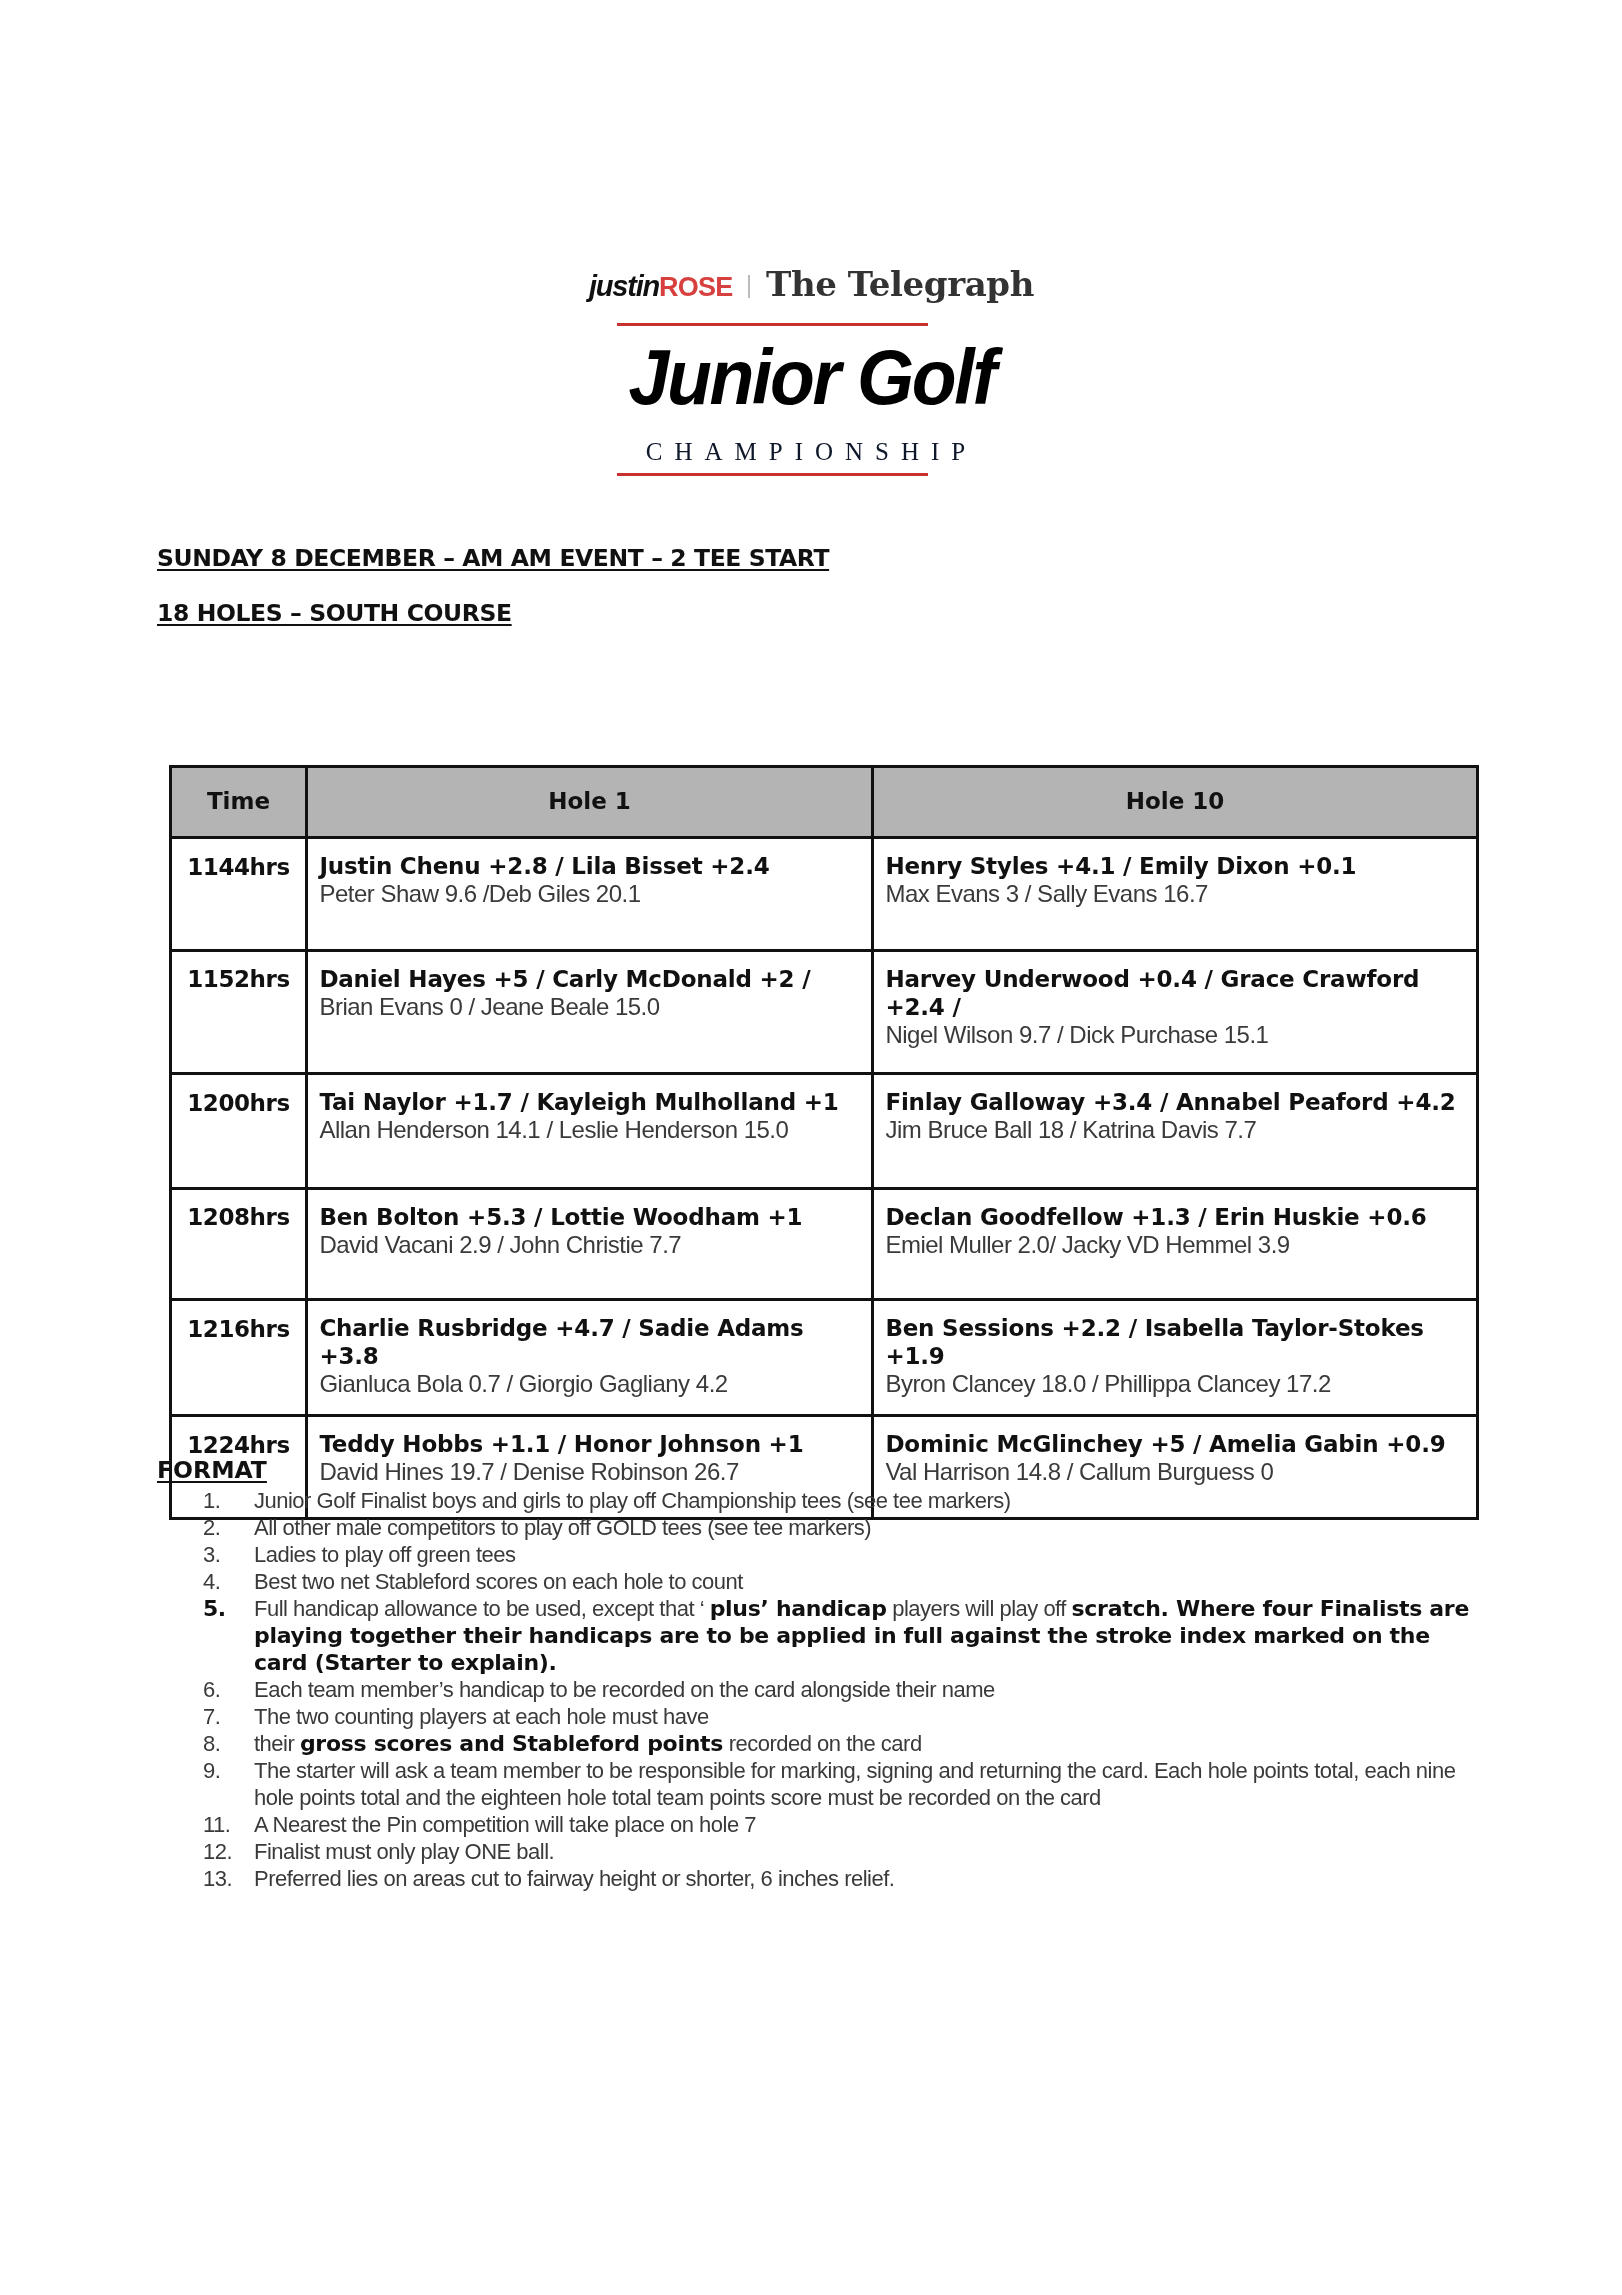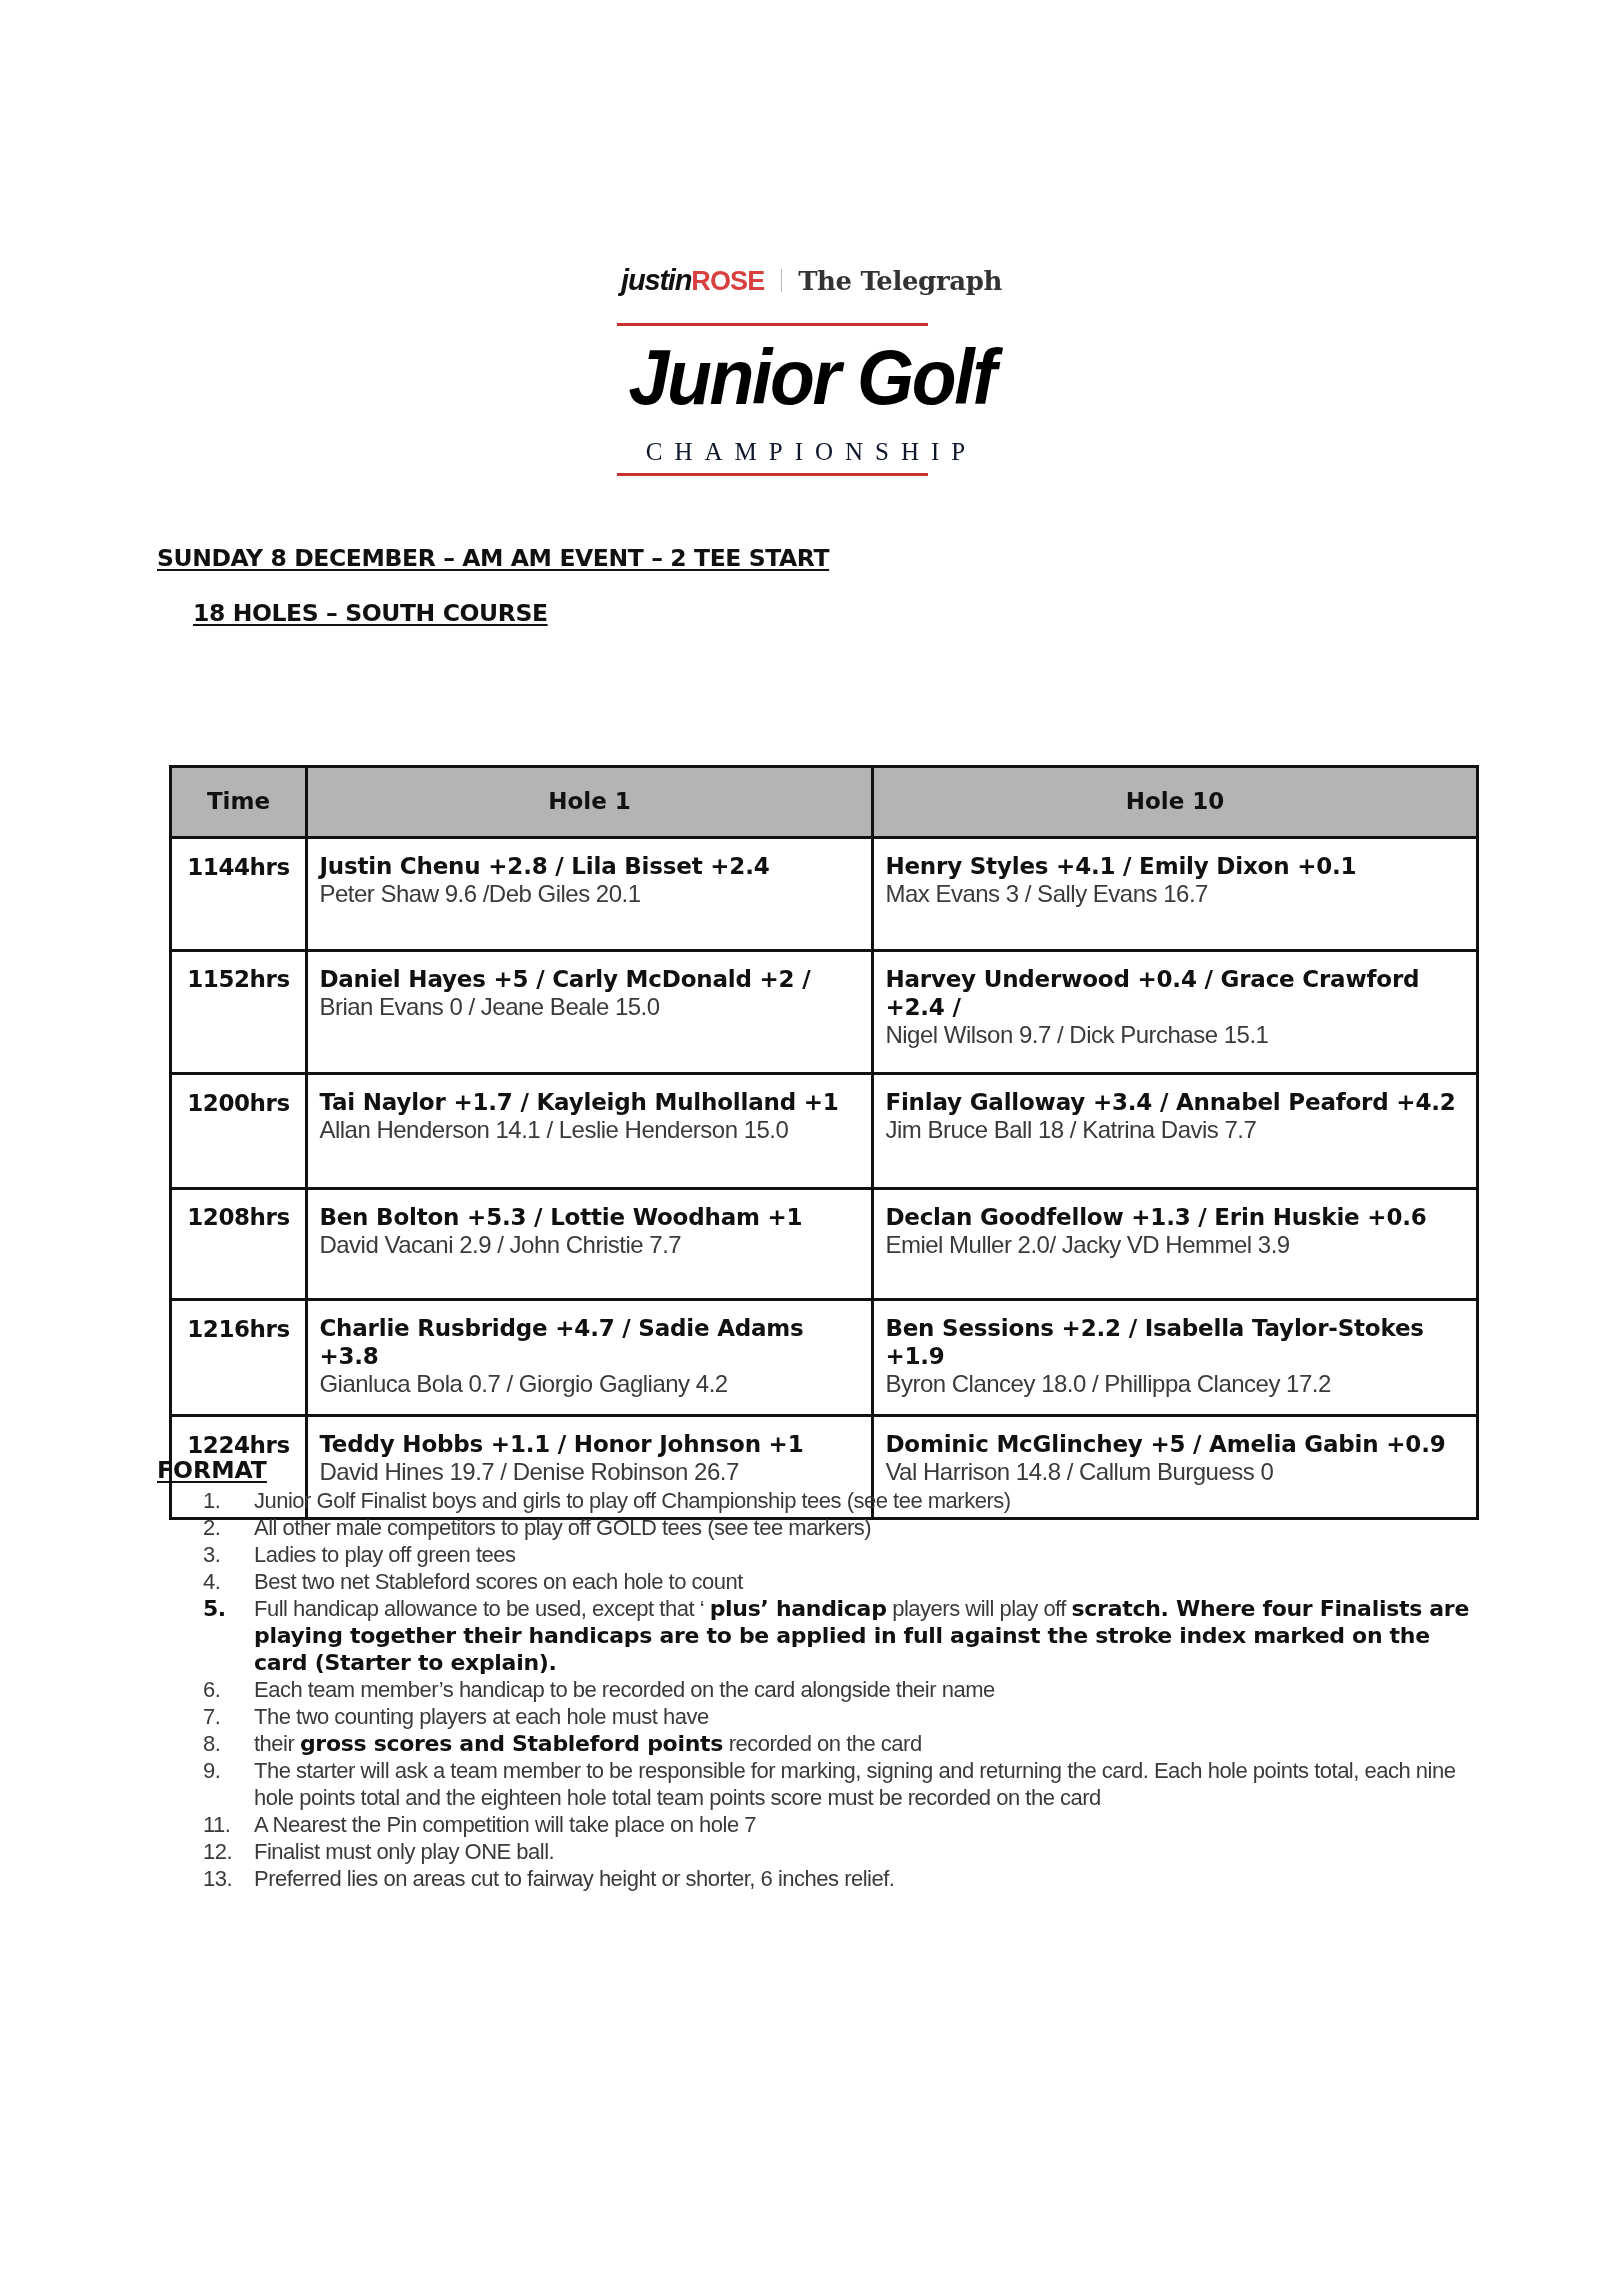--- a/index.html
+++ b/index.html
@@ -6,21 +6,21 @@
   body {
     width: 1623px; height: 2295px; position: relative; overflow: hidden;
     font-family: "Liberation Sans", "DejaVu Sans", sans-serif; color: #111;
   }
   
   .logo { position: absolute; left: 568px; top: 252px; width: 487px; height: 227px; }
   .logo-top { position: absolute; left: 0; top: 12px; width: 487px; height: 41px; text-align: center; white-space: nowrap; }
   .jr-justin { font-family: "Liberation Sans", sans-serif; font-weight: 900; font-style: italic; font-size: 29px; color: #111; letter-spacing: -1.2px; }
   .jr-rose { font-family: "Liberation Sans", sans-serif; font-weight: 700; font-size: 27px; color: #d8403f; letter-spacing: -0.8px; }
   .jr-sep { display: inline-block; width: 1.6px; height: 23px; background: #bbb; margin: 0 16px; vertical-align: -2.4px; }
-  .jr-tel { font-family: "DejaVu Serif", serif; font-weight: bold; font-size: 26px; color: #333; letter-spacing: -0.4px; }
+  .jr-tel { font-family: "DejaVu Serif", serif; font-weight: bold; font-size: 34px; color: #333; letter-spacing: -0.4px; }
   .logo-rule { position: absolute; left: 50px; width: 310px; height: 3.2px; background: #c8312f; }
   .logo-rule.r1 { top: 71px; }
   .logo-rule.r2 { top: 221px; }
   .logo-title {
     position: absolute; left: 0; top: 81px; width: 487px; text-align: center;
     font-family: "Liberation Sans", sans-serif; font-weight: 900; font-style: italic;
     font-size: 78px; line-height: 89px; letter-spacing: -2.4px; color: #000;
     transform: scaleX(0.94);
   }
   .logo-sub {
@@ -30,21 +30,21 @@
   
   .logo-rule { left: 49px; width: 311px; }
 
   
   .heading {
     position: absolute; left: 157px; font-weight: bold; font-size: 23.5px;
     text-decoration: underline; text-decoration-thickness: 2.4px; text-underline-offset: 3.2px;
     font-family: "DejaVu Sans", sans-serif; letter-spacing: -0.4px; color: #111;
   }
   .heading.h1 { top: 544px; }
-  .heading.h2 { top: 599px; margin-left: 36px; }
+  .heading.h2 { top: 599px; }
 
   
   table.tee {
     position: absolute; left: 169px; top: 765px; width: 1308px;
     border-collapse: collapse; table-layout: fixed;
     font-family: "DejaVu Sans", sans-serif;
   }
   table.tee th, table.tee td { border: 3.2px solid #111; vertical-align: top; }
   table.tee th {
     background: #b3b4b3; height: 71px; font-size: 23px; font-weight: bold;

